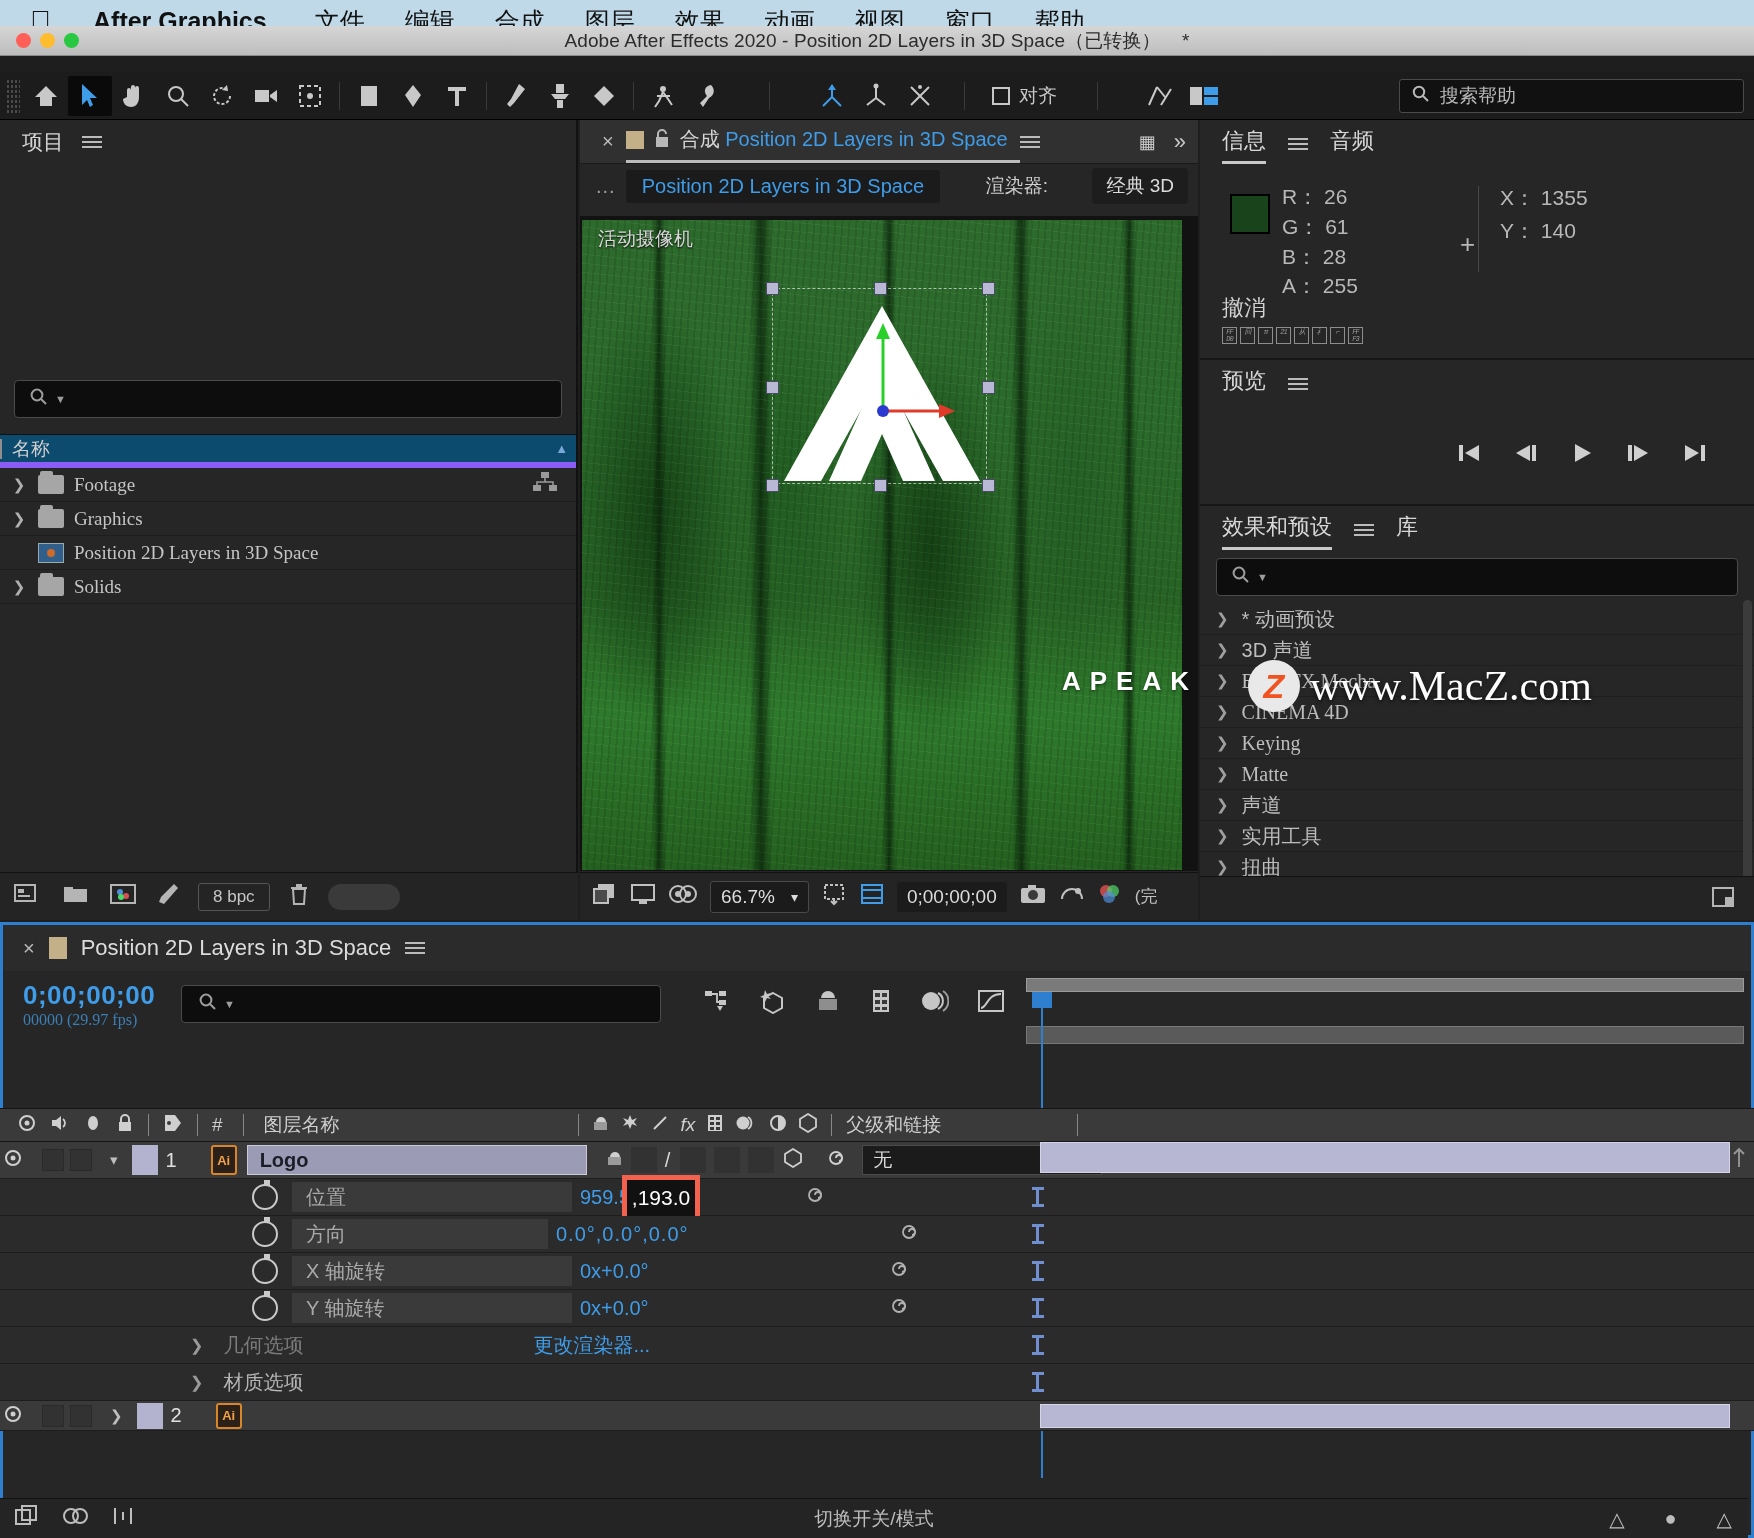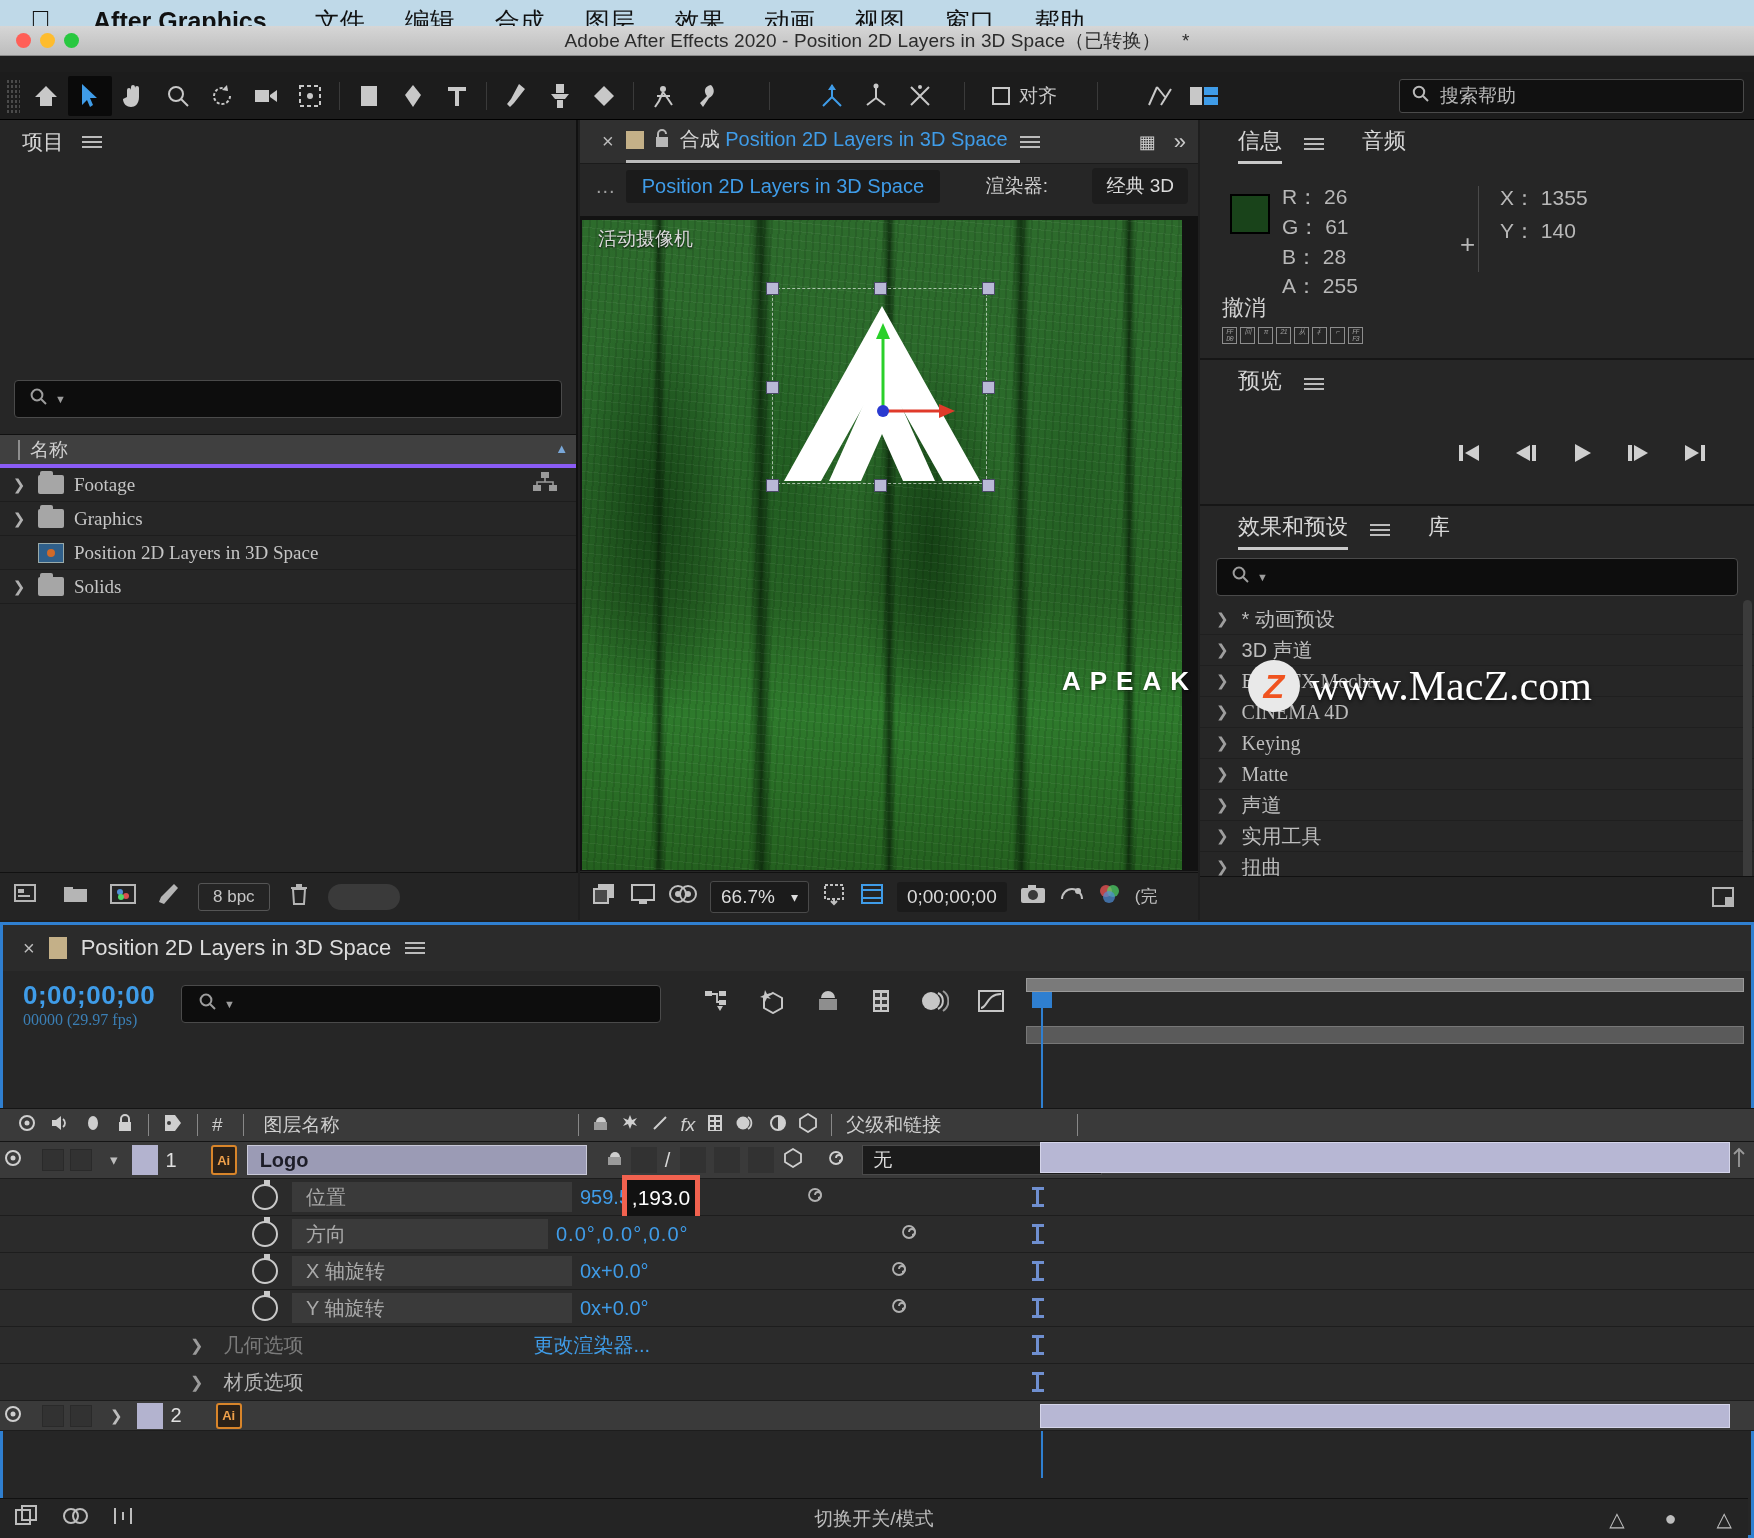--- a/index.html
+++ b/index.html
@@ -72,23 +72,23 @@
   .panel-tab { color:#d4d4d4; font-size:21px; }
   .hamb { display:inline-block; width:20px; }
   .hamb span { display:block; height:2px; background:#bbb; margin:3px 0; }
   .proj-empty { height:216px; }
   .proj-search {
     margin:0 14px; height:38px; background:#0d0d0d; border:1px solid #4a4a4a;
     border-radius:4px; display:flex; align-items:center; padding-left:14px; gap:6px;
     color:#9d9d9d; font-size:17px;
   }
   .proj-colhdr {
-    margin-top:16px; height:34px; background:#404040; border-top:1px solid #111;
-    border-bottom:4px solid #8b5cf6; display:flex; align-items:center;
-    color:#cfcfcf; font-size:19px; padding-left:18px; position:relative;
+    margin-top:16px; height:34px; background:#0c4a6e; border-top:1px solid #111;
+    border-bottom:6px solid #8b5cf6; display:flex; align-items:center;
+    color:#cfcfcf; font-size:19px; position:relative;
   }
   .proj-colhdr .bar { width:2px; height:20px; background:#8e8e8e; margin-right:10px; }
   .proj-colhdr .sortarrow { position:absolute; right:8px; top:6px; color:#79a7d8; font-size:13px; }
   .proj-row {
     height:34px; display:flex; align-items:center; gap:10px; padding-left:10px;
     border-bottom:1px solid #1d1d1d; color:#c5c5c5; font-size:19px;
     font-family:"Liberation Serif", serif;
   }
   .proj-row .tw { width:18px; text-align:center; color:#b0b0b0; font-size:15px;
     font-family:"Liberation Sans",sans-serif; }
@@ -157,21 +157,21 @@
     color:#c0c0c0; font-size:17px;
   }
   .zoombox { background:#1b1b1b; border:1px solid #4a4a4a; border-radius:3px;
     padding:4px 10px; display:flex; align-items:center; gap:16px; color:#dcdcdc; font-size:19px;}
   .tcbox { background:#1b1b1b; border-radius:3px; padding:4px 10px; color:#dcdcdc; font-size:19px; }
 
   
   .rightdock { position:absolute; left:1200px; top:120px; width:554px; height:800px; background:#262626; }
   .rd-panel { border-bottom:2px solid #161616; }
   .rd-head { height:48px; display:flex; align-items:center; gap:22px; padding-left:22px; }
-  .rd-title { font-size:22px; color:#d7d7d7; position:relative; padding-bottom:6px;margin-left:16px;}
+  .rd-title { font-size:22px; color:#d7d7d7; position:relative; padding-bottom:6px;}
   .rd-title.active::after { content:""; position:absolute; left:0; right:0; bottom:-2px; height:3px; background:#c9c9c9; }
   .info-body { height:190px; position:relative; padding:14px 10px 0 22px; display:flex; }
   .swatch { width:40px; height:40px; background:#19431a; border:2px solid #000; margin:12px 12px 0 8px;}
   .rgba { color:#b8b8b8; font-size:21px; line-height:1.42; }
   .xy { position:absolute; left:300px; top:14px; color:#b8b8b8; font-size:21px; line-height:1.55;}
   .xy .plus { position:absolute; left:-40px; top:42px; font-size:26px; color:#b8b8b8; }
   .vdivide { position:absolute; left:278px; top:18px; width:1px; height:86px; background:#4a4a4a;}
   .undo-wrap { position:absolute; left:22px; bottom:14px; }
   .undo-label { color:#d0d0d0; font-size:22px; margin-bottom:4px;}
   .tofu { display:flex; gap:3px; }

